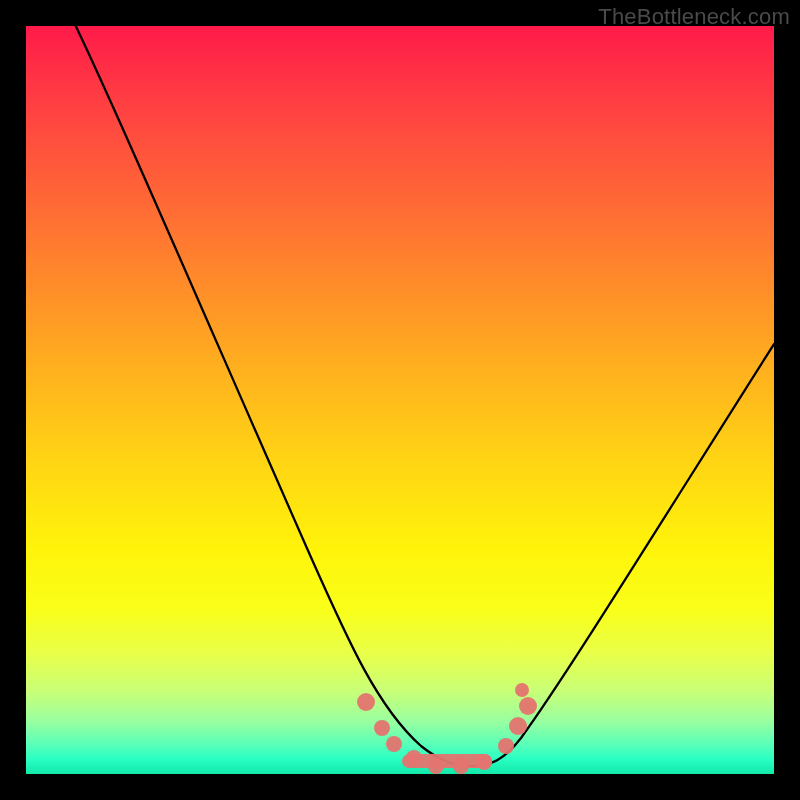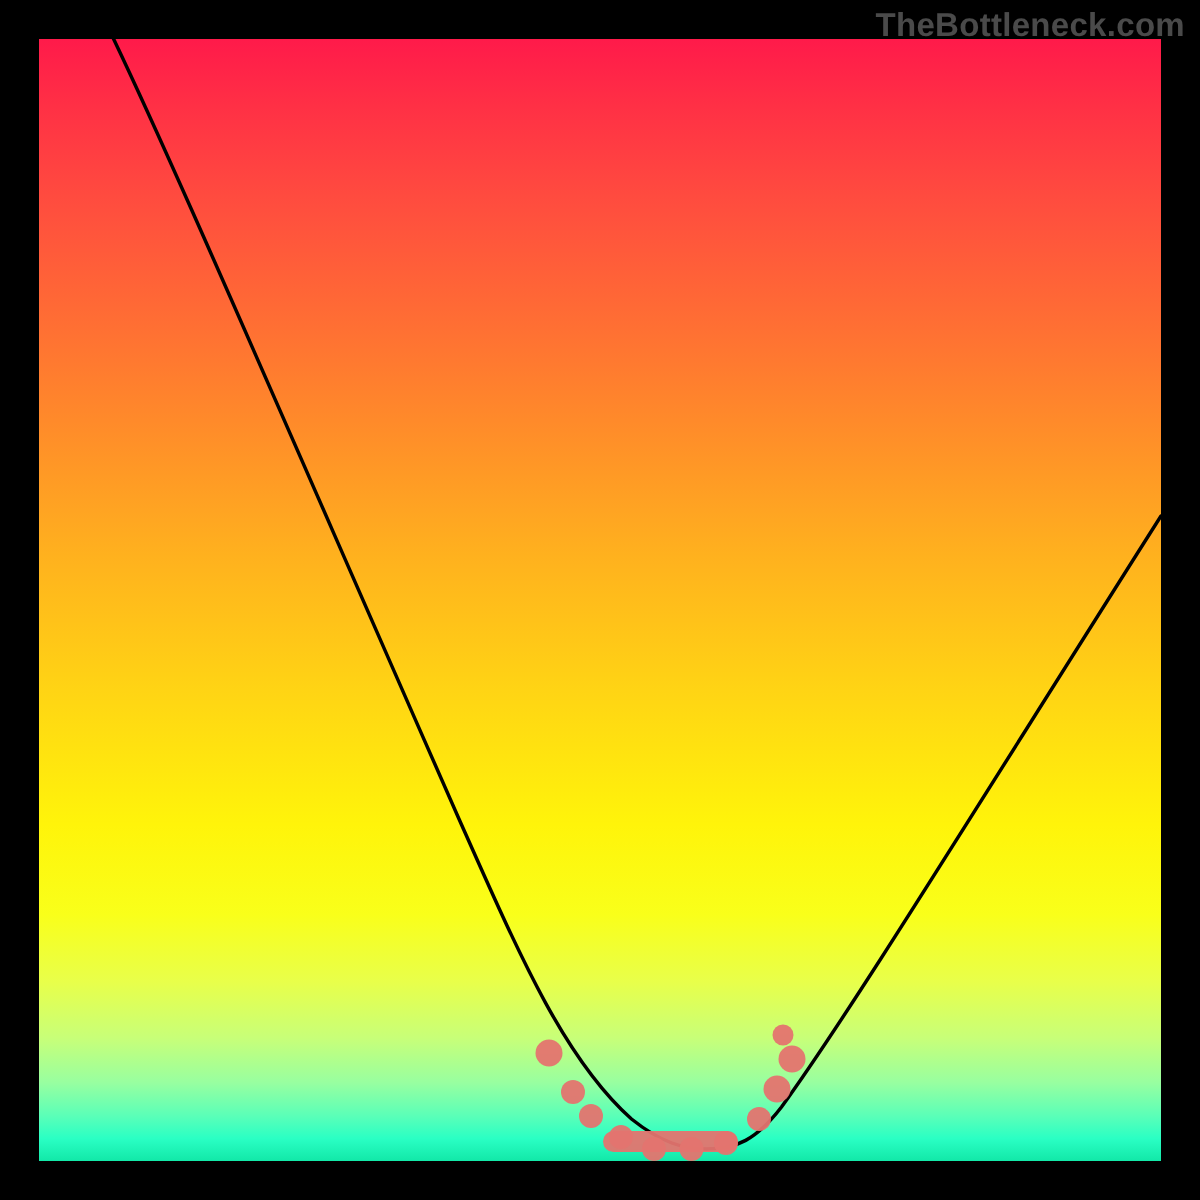--- a/index.html
+++ b/index.html
@@ -16,21 +16,21 @@
     width: 800px;
     height: 800px;
     background: #000;
   }
   .watermark {
     position: absolute;
     top: 4px;
     right: 10px;
     color: #4a4a4a;
     font-size: 22px;
-    font-weight: 700;
+    font-weight: 400;
     letter-spacing: 0.2px;
     z-index: 20;
   }
   .plot-area {
     position: absolute;
     top: 26px;
     left: 26px;
     width: 748px;
     height: 748px;
     overflow: hidden;

